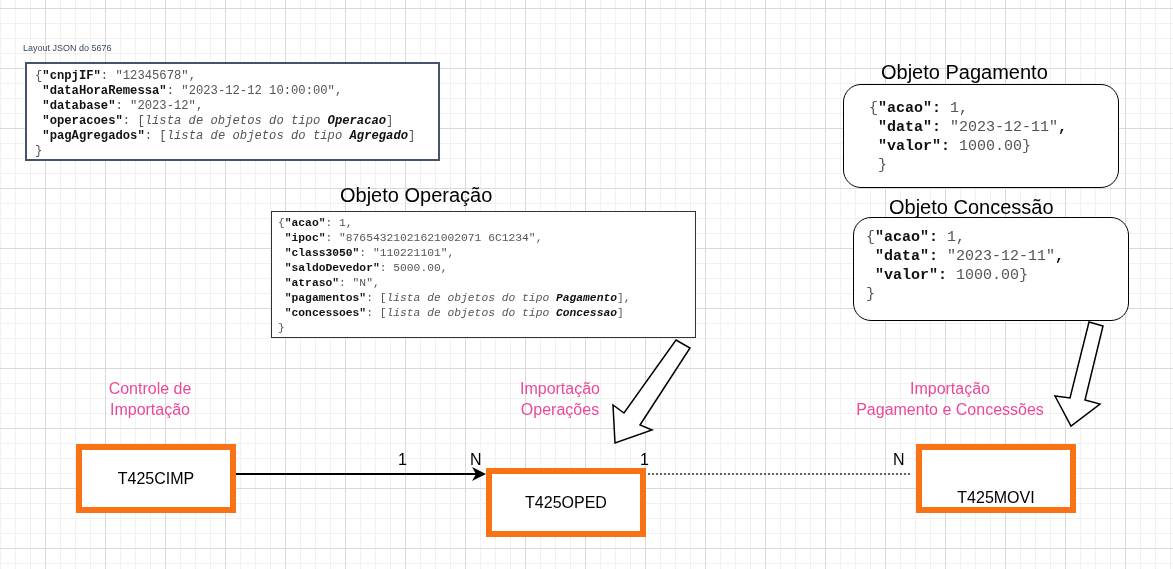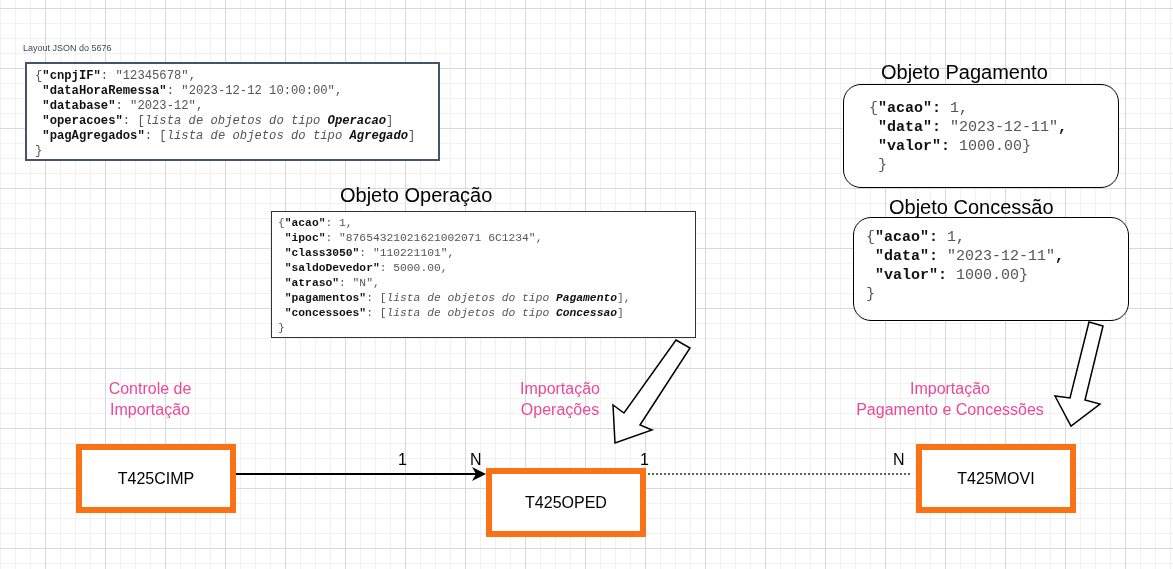--- a/index.html
+++ b/index.html
@@ -42,21 +42,21 @@
   #con-title { left:889px; top:196px; }
   #con-box { left:853px; top:217px; width:274px; height:102px; border:1.5px solid #000; border-radius:18px; background:#fff; }
   #con-box .code { position:absolute; left:12px; top:10px; font-size:15px; line-height:19px; }
 
   .entity {
     position:absolute; width:148px; height:57px; border:6px solid #f97316; background:#fff;
     display:flex; align-items:center; justify-content:center; font-size:16px; color:#000;
   }
   #ent-cimp { left:76px; top:444px; }
   #ent-oped { left:486px; top:444px;margin-top:24px; }
-  #ent-movi { left:916px; top:444px; }
+  #ent-movi { left:916px; top:444px;align-items:flex-end; }
 
   .label-c { text-align:center; font-size:16px; line-height:21px; color:#ec4899; }
   #lbl-cimp { left:80px; top:378px; width:140px; }
   #lbl-oped { left:480px; top:378px; width:160px; }
   #lbl-movi { left:820px; top:378px; width:260px; }
 
   .card { font-size:16px; color:#000; }
   #card-1a { left:398px; top:451px; }
   #card-na { left:470px; top:451px; }
   #card-1b { left:640px; top:451px; }

